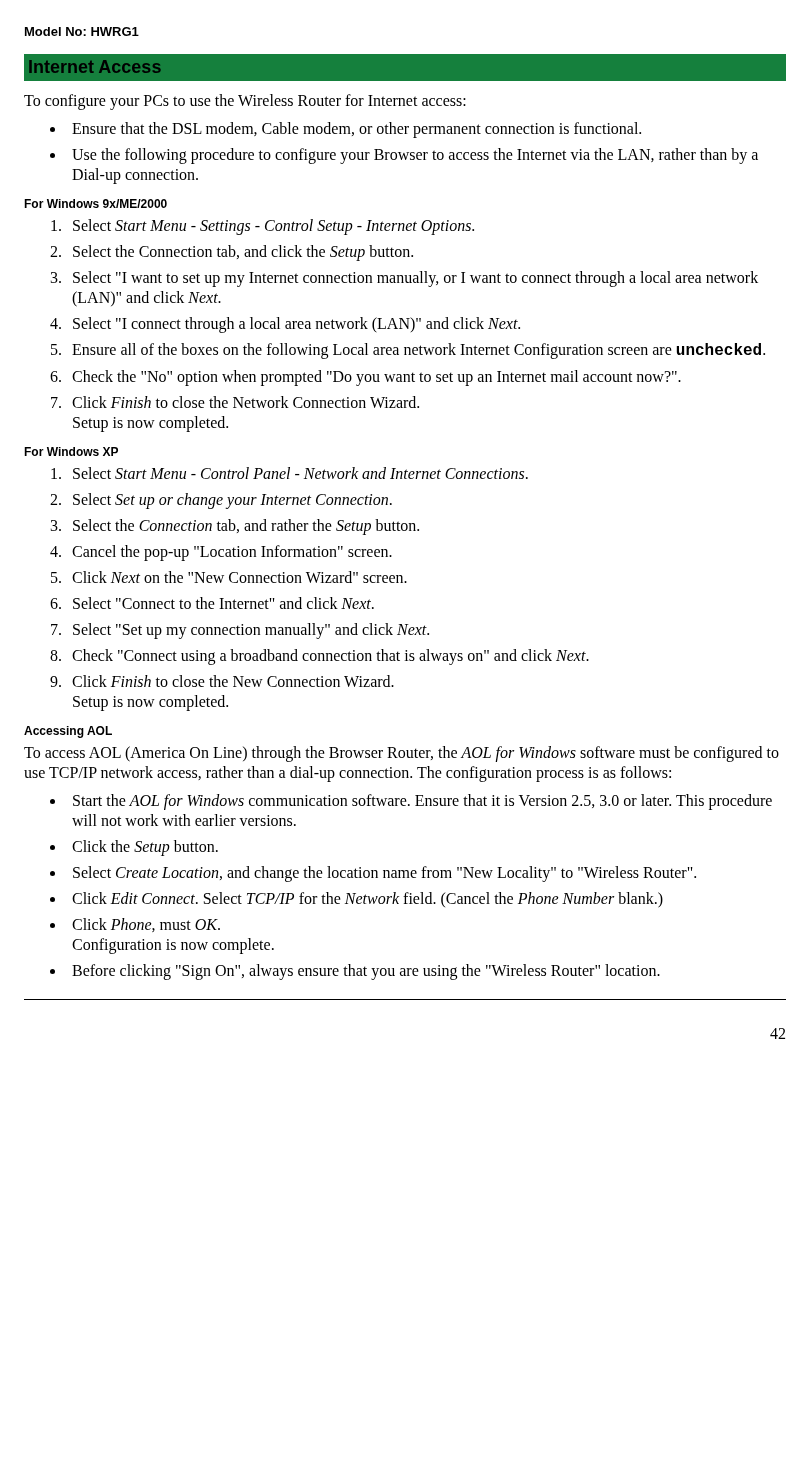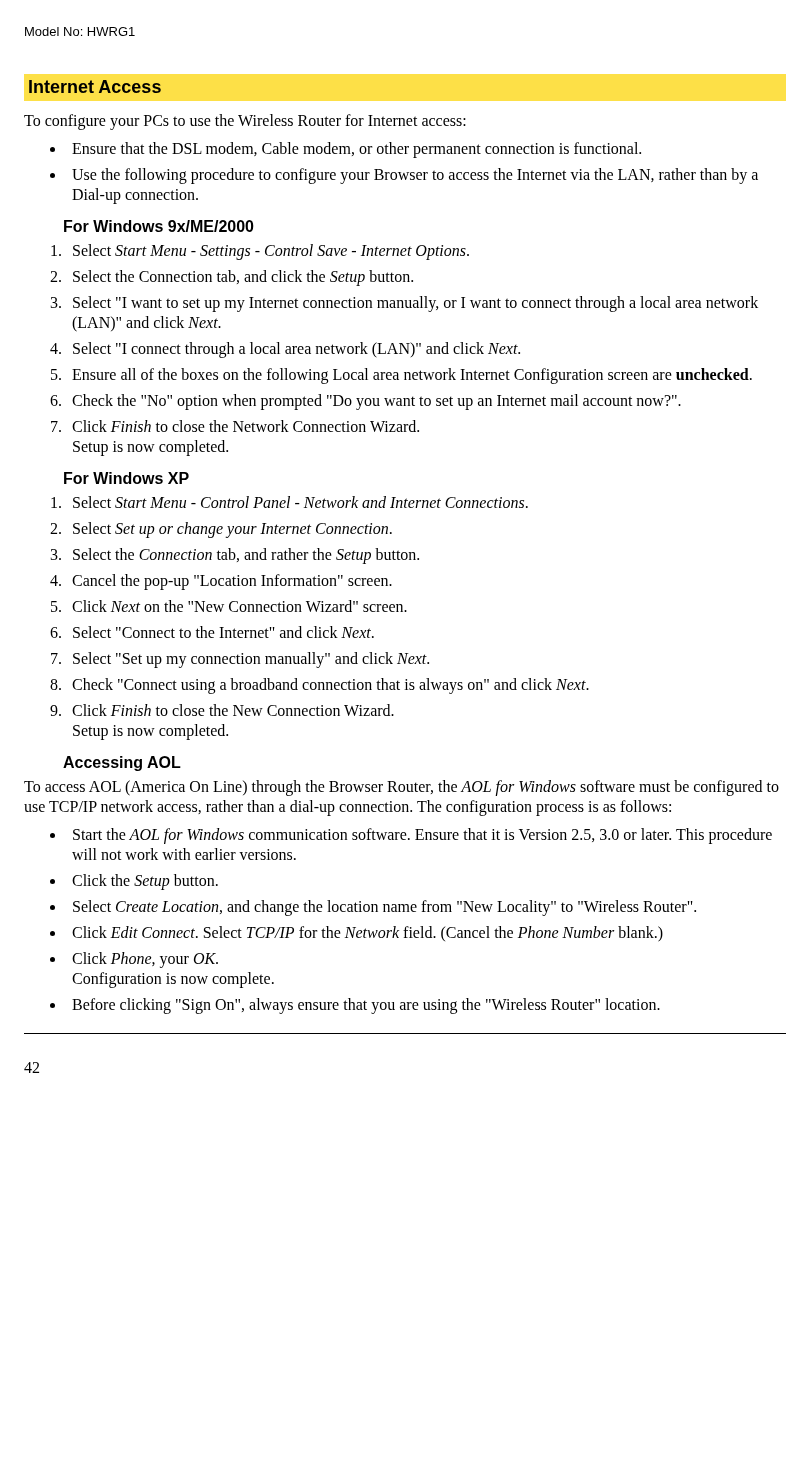--- a/index.html
+++ b/index.html
@@ -7,52 +7,52 @@
     font-size: 16px;
     line-height: 1.25;
     margin: 0;
     padding: 24px 18px 12px 24px;
     width: 804px;
     box-sizing: border-box;
     color: #000;
   }
   .model {
     font-family: Arial, Helvetica, sans-serif;
-    font-weight: normal;
+    font-weight: bold;
     font-size: 13px;
-    margin-bottom: 34px;
+    margin-bottom: 14px;
   }
   .section-title {
     font-family: Arial, Helvetica, sans-serif;
     font-weight: bold;
     font-size: 18px;
-    background: #fde047;
+    background: #15803d;
     padding: 2px 4px;
     margin-bottom: 10px;
   }
   .sub-title {
     font-family: Arial, Helvetica, sans-serif;
     font-weight: bold;
-    font-size: 16px;
+    font-size: 12px;
     margin-top: 12px;
     margin-bottom: 4px;
-    margin-left: 39px;
   }
   p { margin: 4px 0 8px 0; }
   ul.bullets, ol.numbered {
     margin: 2px 0 8px 0;
     padding-left: 42px;
   }
   ul.bullets li, ol.numbered li {
     margin-bottom: 6px;
     padding-left: 6px;
   }
   .i { font-style: italic; }
-  .b { font-weight: bold; }
+  .b { font-weight: bold; font-family: Liberation Mono, monospace; }
   .pagenum {
+    text-align: right;
     font-size: 16px;
     margin-top: 20px;
     padding-top: 4px;
   }
   hr.footer {
     border: none;
     border-top: 1px solid #000;
     margin: 18px 0 0 0;
   }
 </style>
@@ -65,21 +65,21 @@
 
 <p>To configure your PCs to use the Wireless Router for Internet access:</p>
 
 <ul class="bullets">
   <li>Ensure that the DSL modem, Cable modem, or other permanent connection is functional.</li>
   <li>Use the following procedure to configure your Browser to access the Internet via the LAN, rather than by a Dial-up connection.</li>
 </ul>
 
 <div class="sub-title">For Windows 9x/ME/2000</div>
 <ol class="numbered">
-  <li><span>Select </span><span class="i">Start Menu - Settings - Control Save - Internet Options</span><span>.</span></li>
+  <li><span>Select </span><span class="i">Start Menu - Settings - Control Setup - Internet Options</span><span>.</span></li>
   <li><span>Select the Connection tab, and click the </span><span class="i">Setup</span><span> button.</span></li>
   <li><span>Select "I want to set up my Internet connection manually, or I want to connect through a local area network (LAN)" and click </span><span class="i">Next</span><span>.</span></li>
   <li><span>Select "I connect through a local area network (LAN)" and click </span><span class="i">Next</span><span>.</span></li>
   <li><span>Ensure all of the boxes on the following Local area network Internet Configuration screen are </span><span class="b">unchecked</span><span>.</span></li>
   <li><span>Check the "No" option when prompted "Do you want to set up an Internet mail account now?".</span></li>
   <li><span>Click </span><span class="i">Finish</span><span> to close the Network Connection Wizard.</span><br><span>Setup is now completed.</span></li>
 </ol>
 
 <div class="sub-title">For Windows XP</div>
 <ol class="numbered">
@@ -96,18 +96,18 @@
 
 <div class="sub-title">Accessing AOL</div>
 <p>
   <span>To access AOL (America On Line) through the Browser Router, the </span><span class="i">AOL for Windows</span><span> software must be configured to use TCP/IP network access, rather than a dial-up connection. The configuration process is as follows:</span>
 </p>
 <ul class="bullets">
   <li><span>Start the </span><span class="i">AOL for Windows</span><span> communication software. Ensure that it is Version 2.5, 3.0 or later. This procedure will not work with earlier versions.</span></li>
   <li><span>Click the </span><span class="i">Setup</span><span> button.</span></li>
   <li><span>Select </span><span class="i">Create Location</span><span>, and change the location name from "New Locality" to "Wireless Router".</span></li>
   <li><span>Click </span><span class="i">Edit Connect</span><span>. Select </span><span class="i">TCP/IP</span><span> for the </span><span class="i">Network</span><span> field. (Cancel the </span><span class="i">Phone Number</span><span> blank.)</span></li>
-  <li><span>Click </span><span class="i">Phone</span><span>, your </span><span class="i">OK</span><span>.</span><br><span>Configuration is now complete.</span></li>
+  <li><span>Click </span><span class="i">Phone</span><span>, must </span><span class="i">OK</span><span>.</span><br><span>Configuration is now complete.</span></li>
   <li><span>Before clicking "Sign On", always ensure that you are using the "Wireless Router" location.</span></li>
 </ul>
 
 <hr class="footer">
 <div class="pagenum">42</div>
 
 </body></html>

